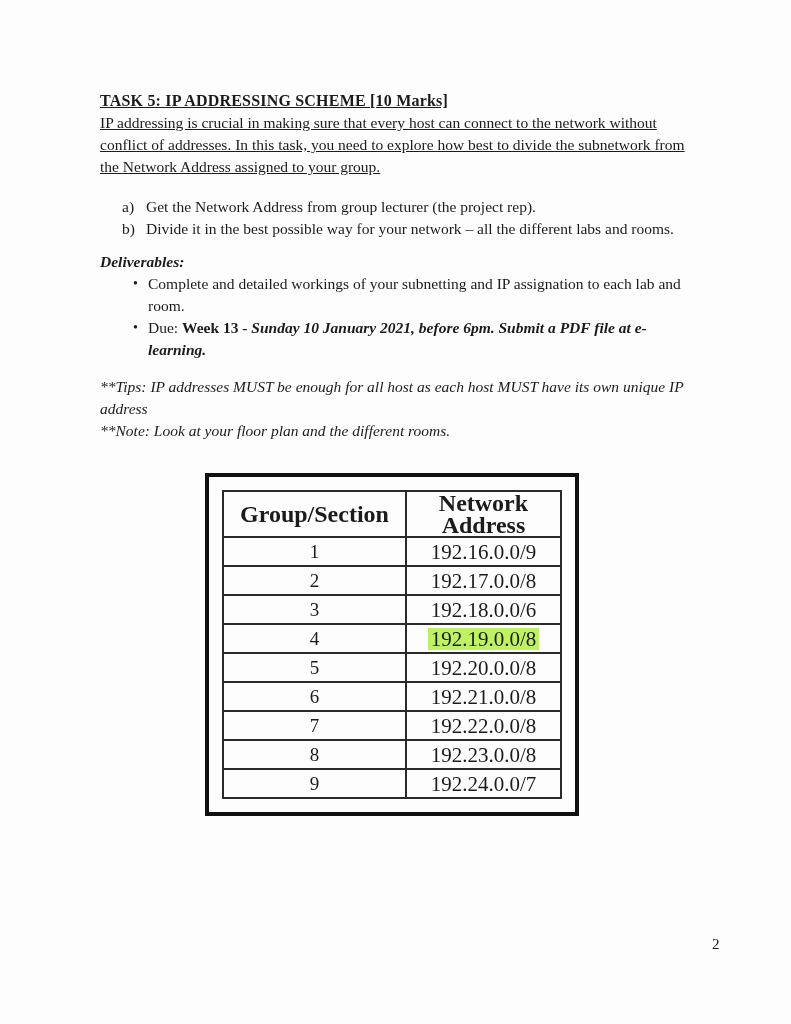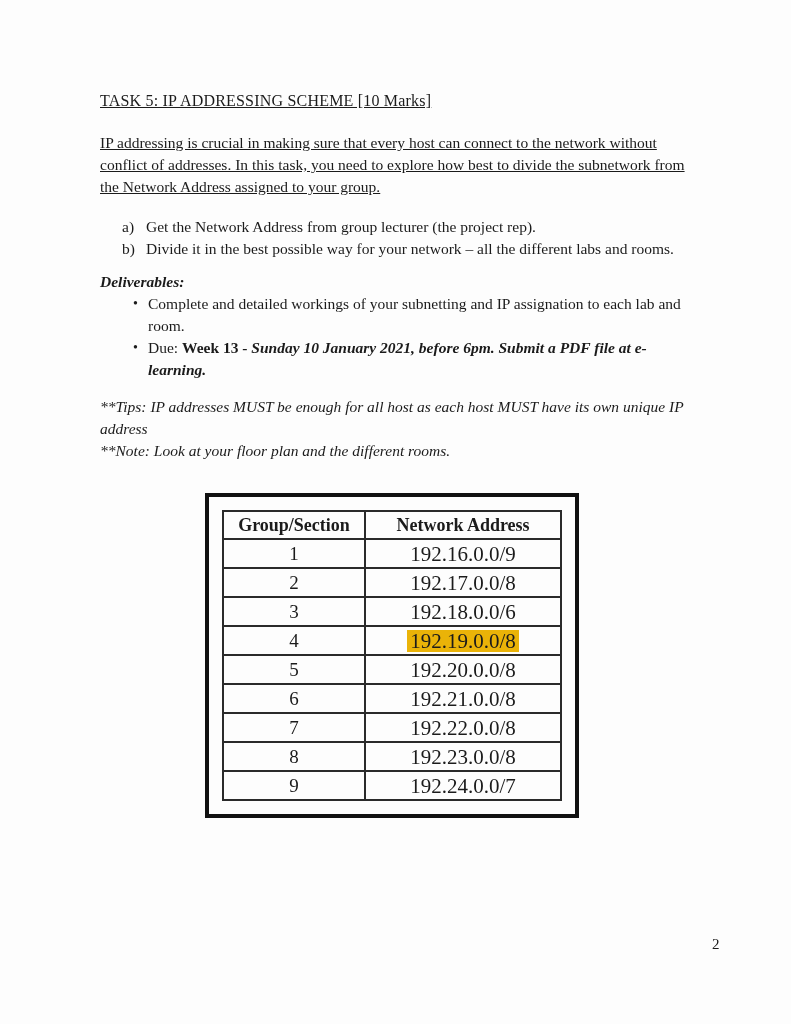--- a/index.html
+++ b/index.html
@@ -17,23 +17,22 @@
   }
   .content {
     position: absolute;
     left: 100px; top: 90px;
     width: 600px;
     font-size: 15.5px;
     line-height: 22px;
   }
   .title {
     font-size: 16px;
-    font-weight: normal;
+    font-weight: bold;
     text-decoration: underline;
-    margin-bottom: 20px;
     letter-spacing: 0.2px;
   }
   .intro { margin-bottom: 18px; text-decoration: underline; }
   .steps { margin-bottom: 11px; }
   .step { display: flex; }
   .step-marker { flex: 0 0 24px; margin-left: 22px; }
   .step-text { white-space: nowrap; }
   .deliverables-heading {
     font-weight: bold;
     font-style: italic;
@@ -54,26 +53,26 @@
     width: 374px;
     border: 4px solid #111111;
     padding: 13px;
     background: #fdfdfd;
   }
   table.addr-table {
     border-collapse: collapse;
     width: 100%;
   }
   .addr-table th {
-    font-size: 18px;
+    font-size: 24px;
     font-weight: bold;
     border: 2px solid #2a2a2a;
     height: 28px;
     text-align: center;
-    padding: 0 4px;
+    padding: 0 16px;
   }
   .addr-table td {
     font-size: 21px;
     border: 2px solid #2a2a2a;
     height: 29px;
     text-align: center;
     padding: 0 2px;
   }
   .addr-table th:first-child,
   .addr-table td:first-child { width: 142px; }
@@ -140,21 +139,21 @@
           <tr>
             <td>2</td>
             <td><span class="addr-cell-text">192.17.0.0/8</span></td>
           </tr>
           <tr>
             <td>3</td>
             <td><span class="addr-cell-text">192.18.0.0/6</span></td>
           </tr>
           <tr>
             <td>4</td>
-            <td><span class="addr-cell-text" style="background: #eab308;">192.19.0.0/8</span></td>
+            <td><span class="addr-cell-text" style="background: #bef264;">192.19.0.0/8</span></td>
           </tr>
           <tr>
             <td>5</td>
             <td><span class="addr-cell-text">192.20.0.0/8</span></td>
           </tr>
           <tr>
             <td>6</td>
             <td><span class="addr-cell-text">192.21.0.0/8</span></td>
           </tr>
           <tr>

